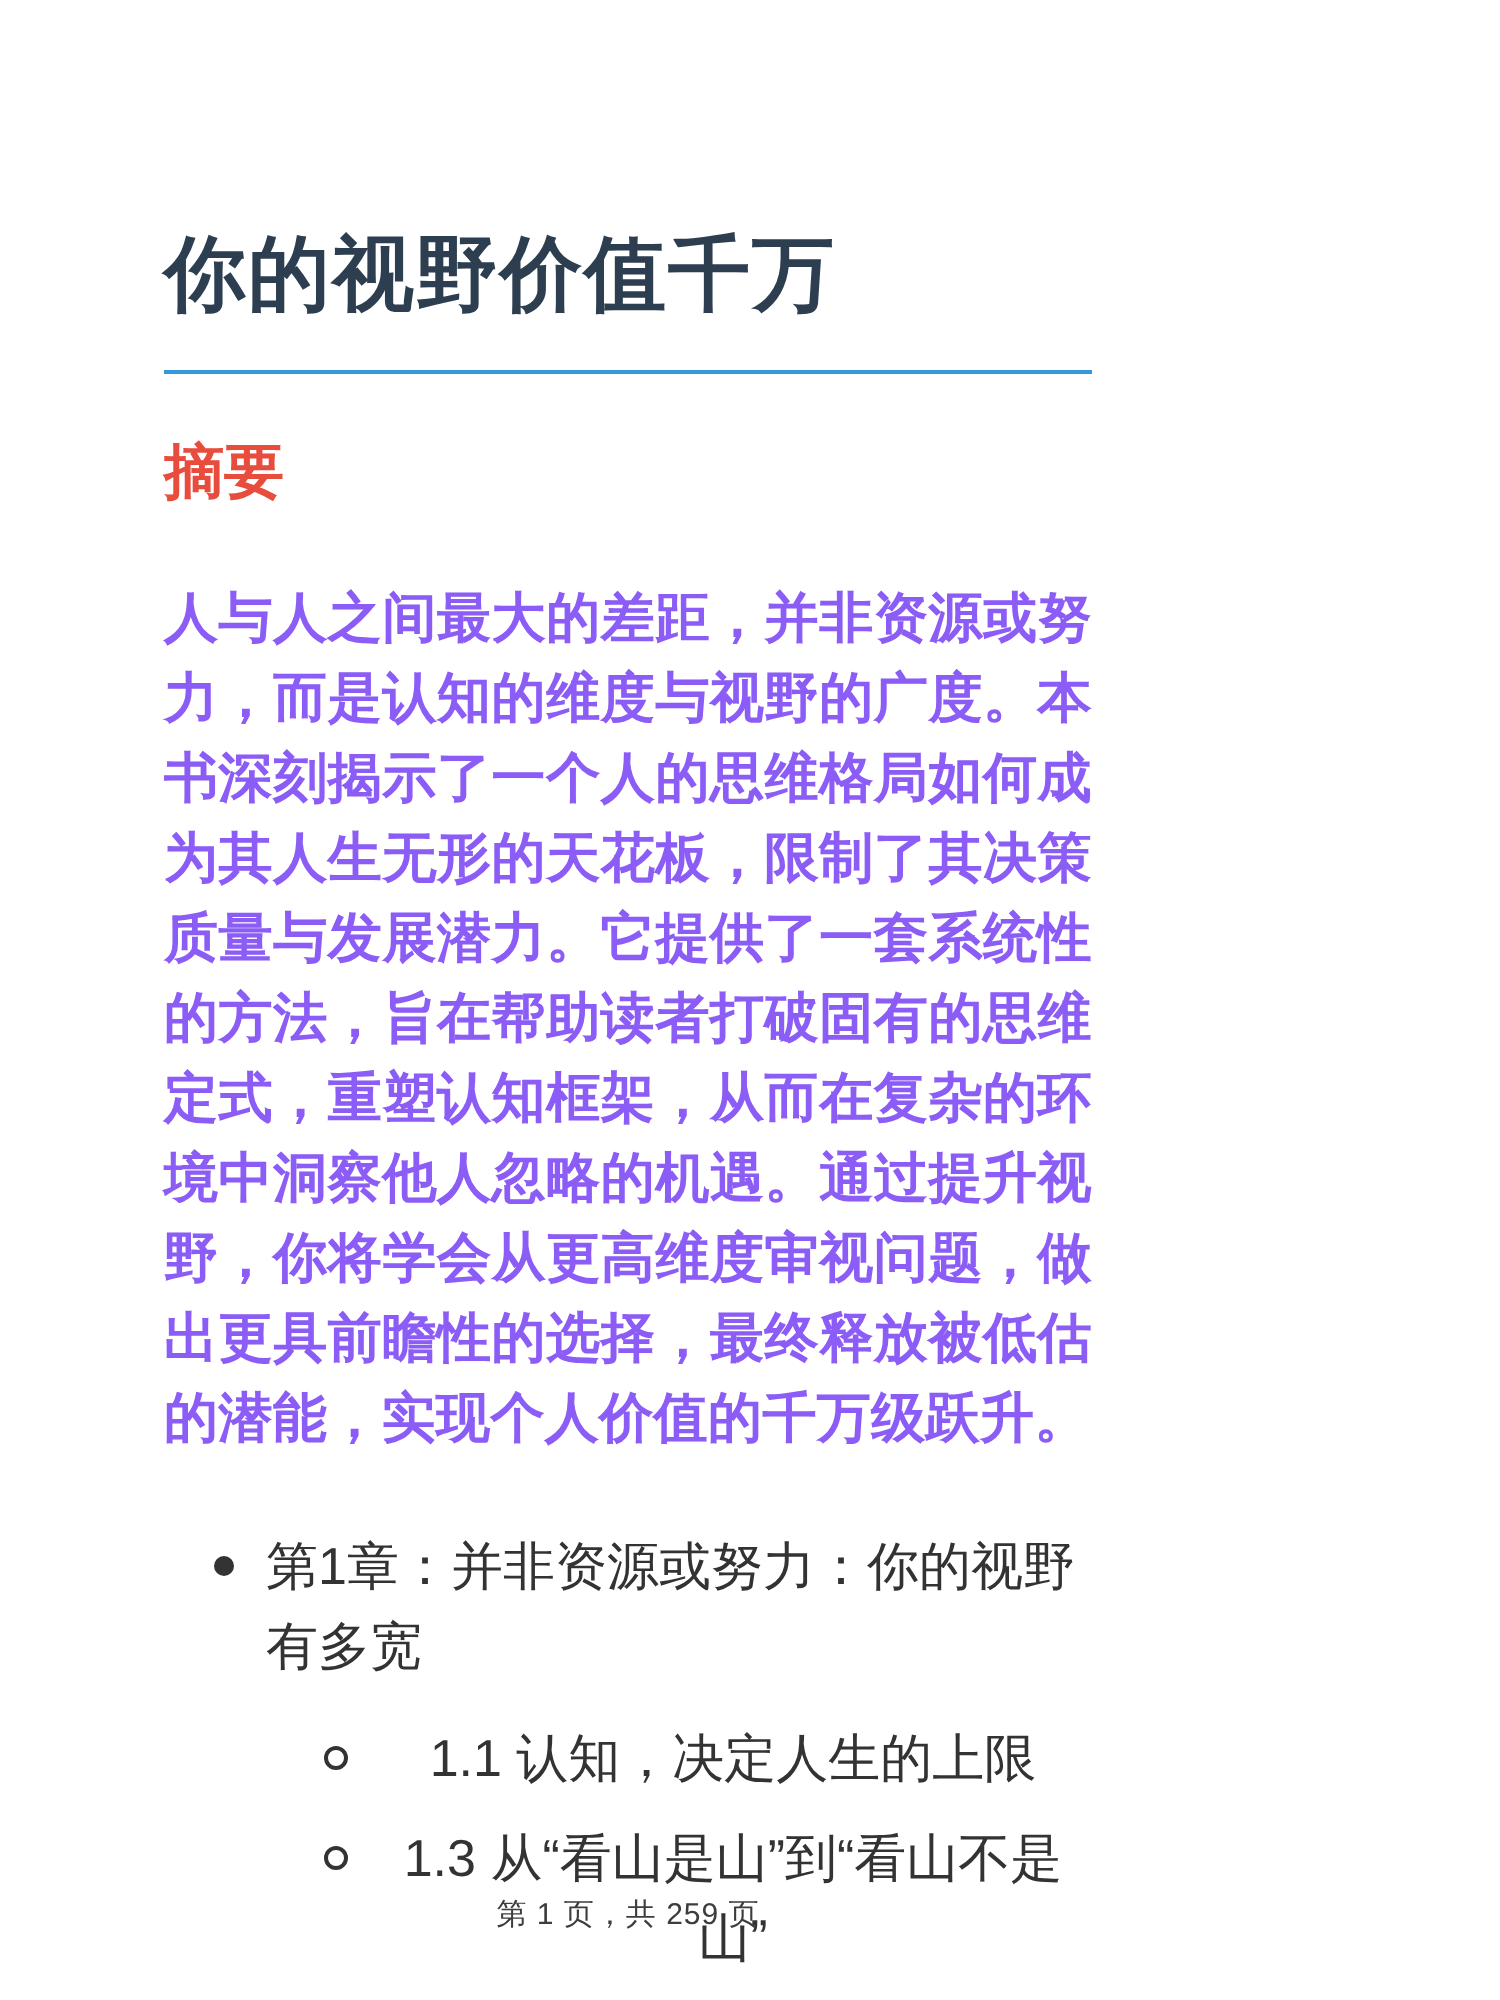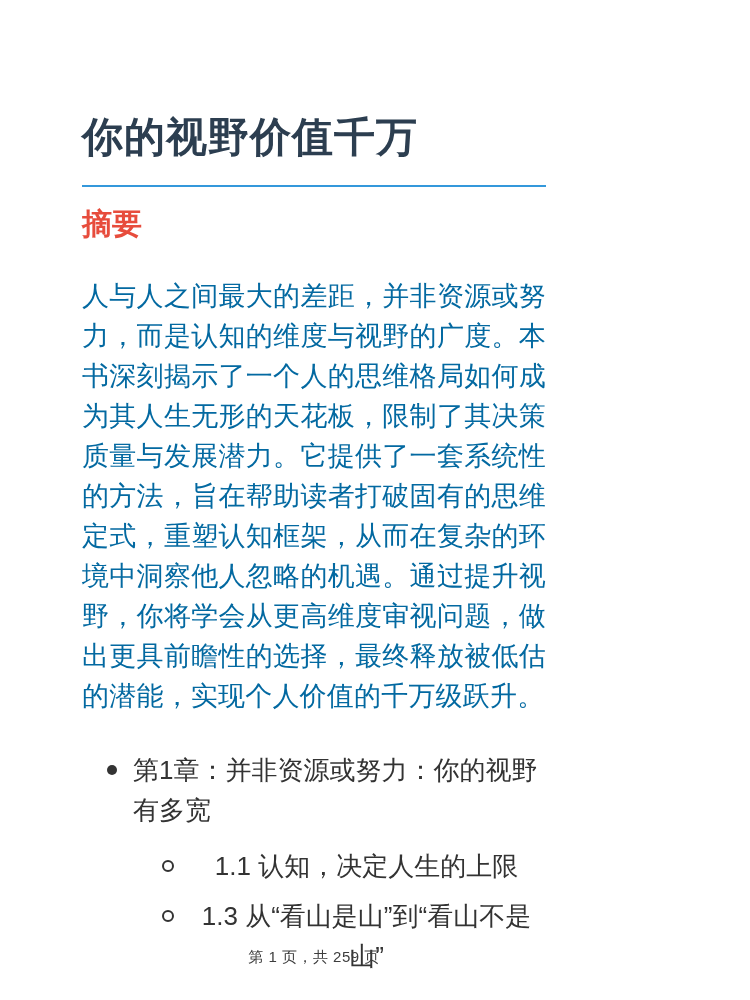--- a/index.html
+++ b/index.html
@@ -27,36 +27,37 @@
     letter-spacing: 1px;
     color: #2c3e50;
   }
   .title-rule {
     height: 0;
     border: none;
     border-top: 2px solid #3498db;
     margin: 24px 0 0 0;
   }
   .section-heading {
-    margin: 20px 0 0 0;
+    margin: 33px 0 0 0;
     font-size: 30px;
     line-height: 1.1;
     font-weight: bold;
     color: #e74c3c;
   }
   .toc-heading {
     margin-top: 40px;
   }
   .abstract-body {
     margin: 36px 0 0 0;
     font-size: 27px;
     line-height: 40px;
-    color: #0369a1;
+    color: #8b5cf6;
     text-align: justify;
     letter-spacing: 0.2px;
+    font-weight: bold;
   }
   .toc-list {
     list-style: none;
     margin: 34px 0 0 0;
     padding: 0 0 0 51px;
     font-size: 26px;
     color: #333333;
   }
   .toc-chapter {
     position: relative;

